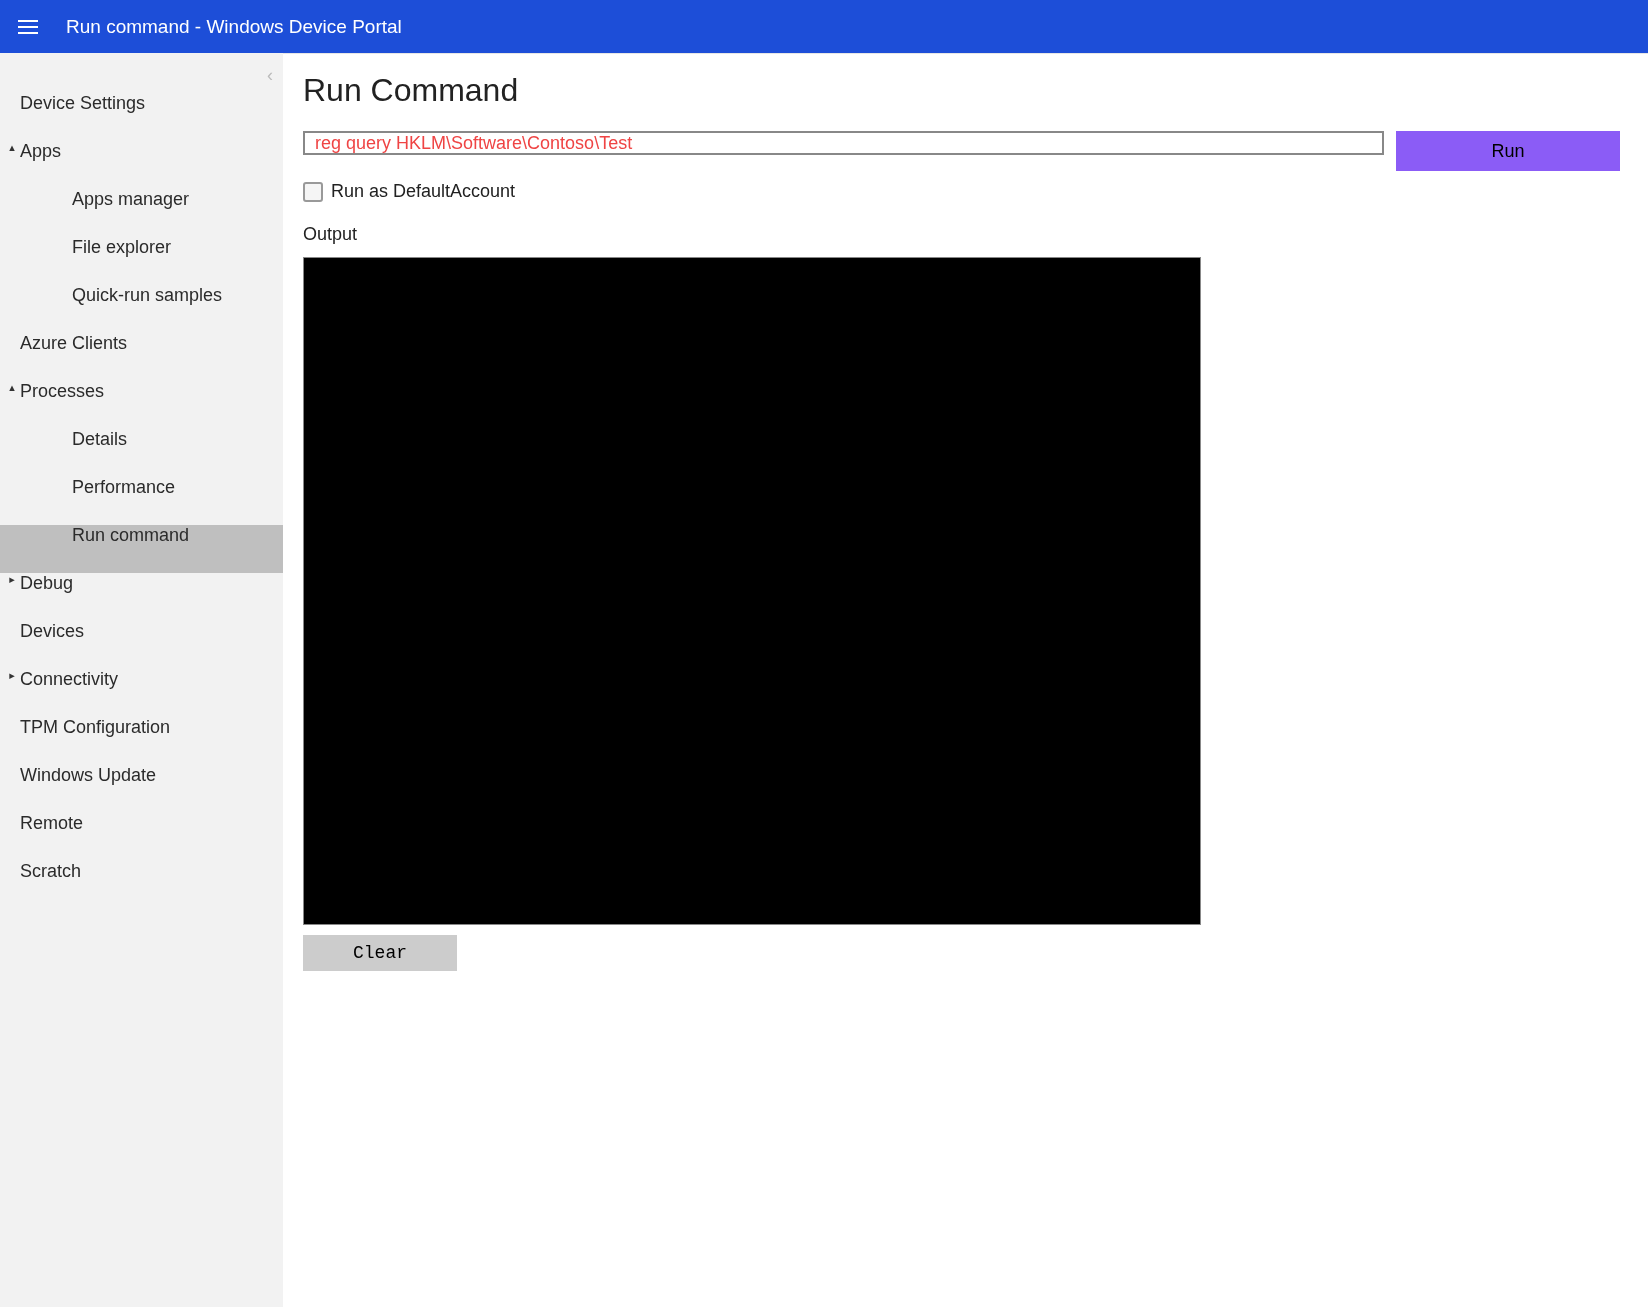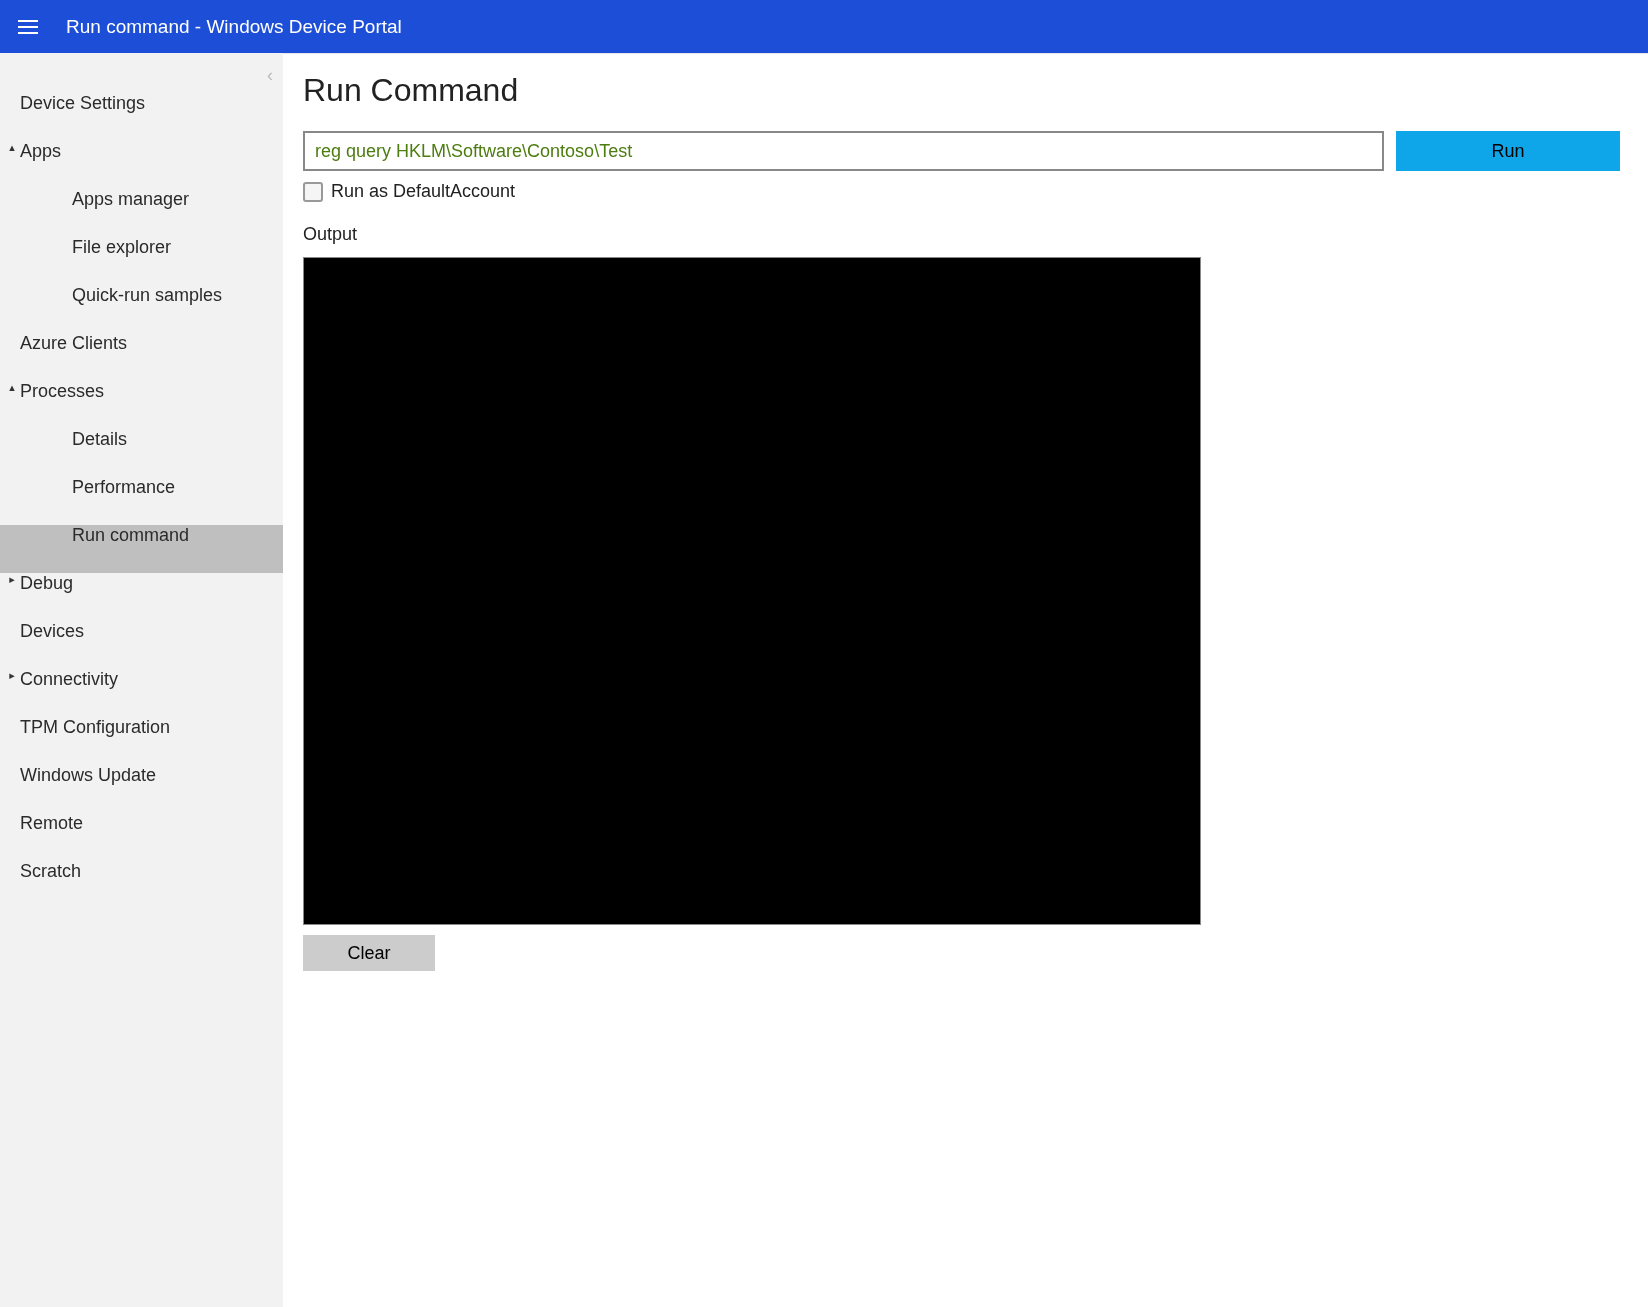--- a/index.html
+++ b/index.html
@@ -90,33 +90,33 @@
     font-weight: 400;
     margin-bottom: 22px;
   }
   .cmd-row {
     display: flex;
     gap: 12px;
     margin-bottom: 10px;
   }
   .cmd-input {
     flex: 1;
-    height: 40px;
+    height: 24px;
     border: 2px solid #888;
     padding: 0 10px;
     font-size: 18px;
     font-family: inherit;
     outline: none;
     background: #fff;
-    color: #4d7c0f;
+    color: #ef4444;
   }
   .run-btn {
     width: 224px;
     height: 40px;
-    background: #0ea5e9;
+    background: #8b5cf6;
     border: none;
     font-size: 18px;
     cursor: pointer;
     font-family: inherit;
   }
   .checkbox-row {
     display: flex;
     align-items: center;
     gap: 8px;
     margin-bottom: 22px;
@@ -136,27 +136,27 @@
   }
   .output-box {
     width: 898px;
     max-width: 100%;
     height: 668px;
     background: #000;
     border: 1px solid #888;
     margin-bottom: 10px;
   }
   .clear-btn {
-    width: 132px;
+    width: 154px;
     height: 36px;
     background: #ccc;
     border: none;
     font-size: 18px;
     cursor: pointer;
-    font-family: Liberation Sans, sans-serif;
+    font-family: Liberation Mono, monospace;
   }
 </style>
 </head>
 <body>
 
 <div class="header">
   <div class="hamburger">
     <span></span>
       <span></span>
       <span></span>

